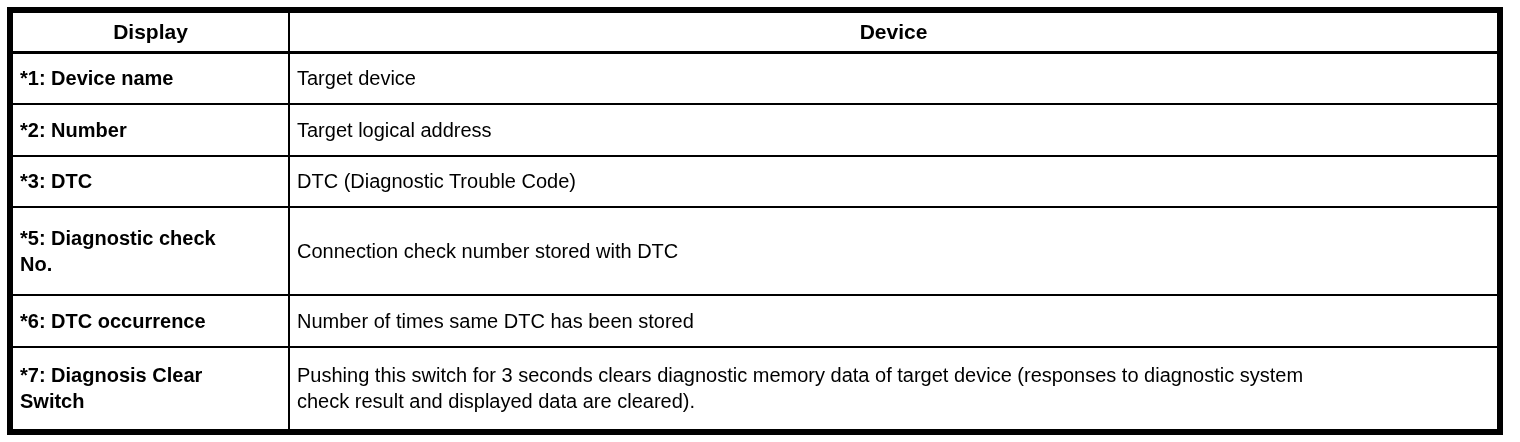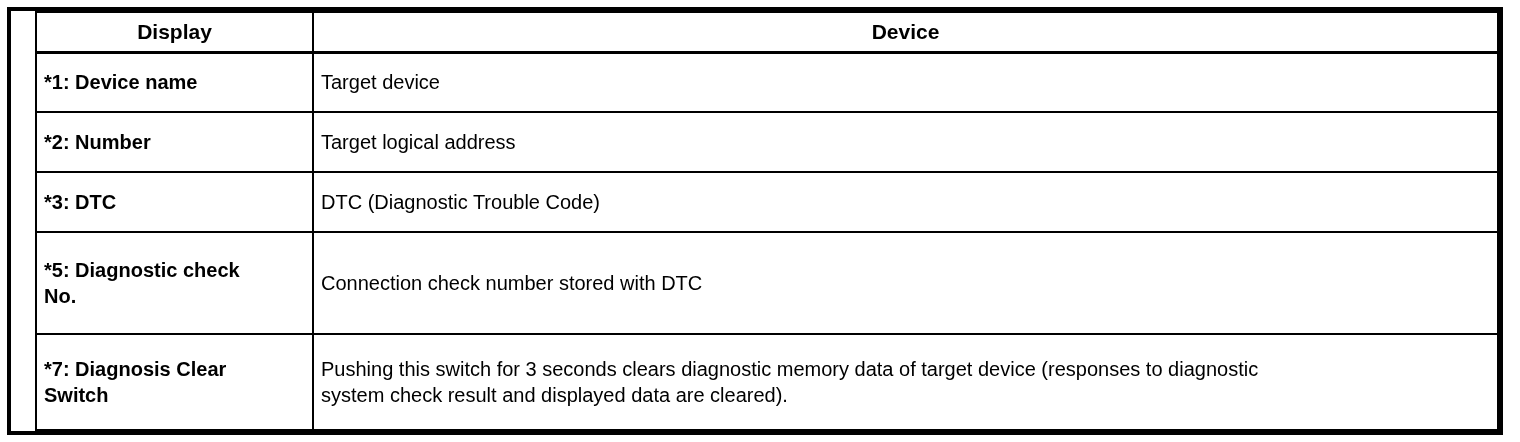--- a/index.html
+++ b/index.html
@@ -22,21 +22,20 @@
     overflow: hidden;
   }
   .table-frame {
     position: absolute;
     left: 7px;
     top: 7px;
     width: 1496px;
     height: 428px;
     border: 4px solid var(--border-color);
     background: var(--bg-color);
-    padding-left: 24px;
   }
   table.ref-table {
     border-collapse: collapse;
     width: 100%;
     height: 100%;
     table-layout: fixed;
   }
   .ref-table th,
   .ref-table td {
     border: 2px solid var(--border-color);
@@ -88,19 +87,23 @@
         <td class="cell-content">Target logical address</td>
       </tr>
       <tr class="row-h-1">
         <td class="cell-display">*3: DTC</td>
         <td class="cell-content">DTC (Diagnostic Trouble Code)</td>
       </tr>
       <tr class="row-h-2b">
         <td class="cell-display">*5: Diagnostic check No.</td>
         <td class="cell-content">Connection check number stored with DTC</td>
       </tr>
+      <tr class="row-h-1">
+        <td class="cell-display">*6: DTC occurrence</td>
+        <td class="cell-content">Number of times same DTC has been stored</td>
+      </tr>
       <tr class="row-h-2c">
         <td class="cell-display">*7: Diagnosis Clear Switch</td>
         <td class="cell-content">Pushing this switch for 3 seconds clears diagnostic memory data of target device (responses to diagnostic system check result and displayed data are cleared).</td>
       </tr>
     </tbody>
   </table>
 </div>
 
 </body></html>

